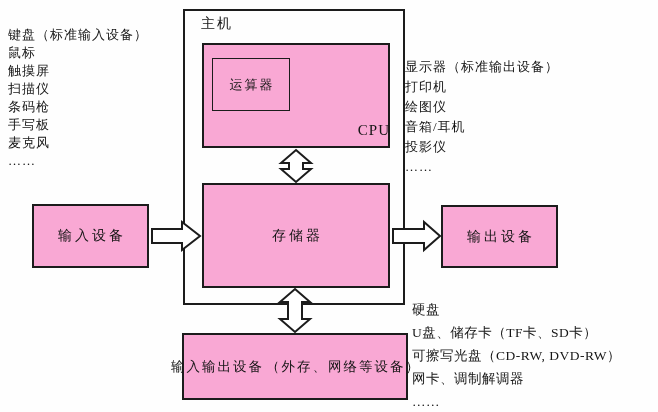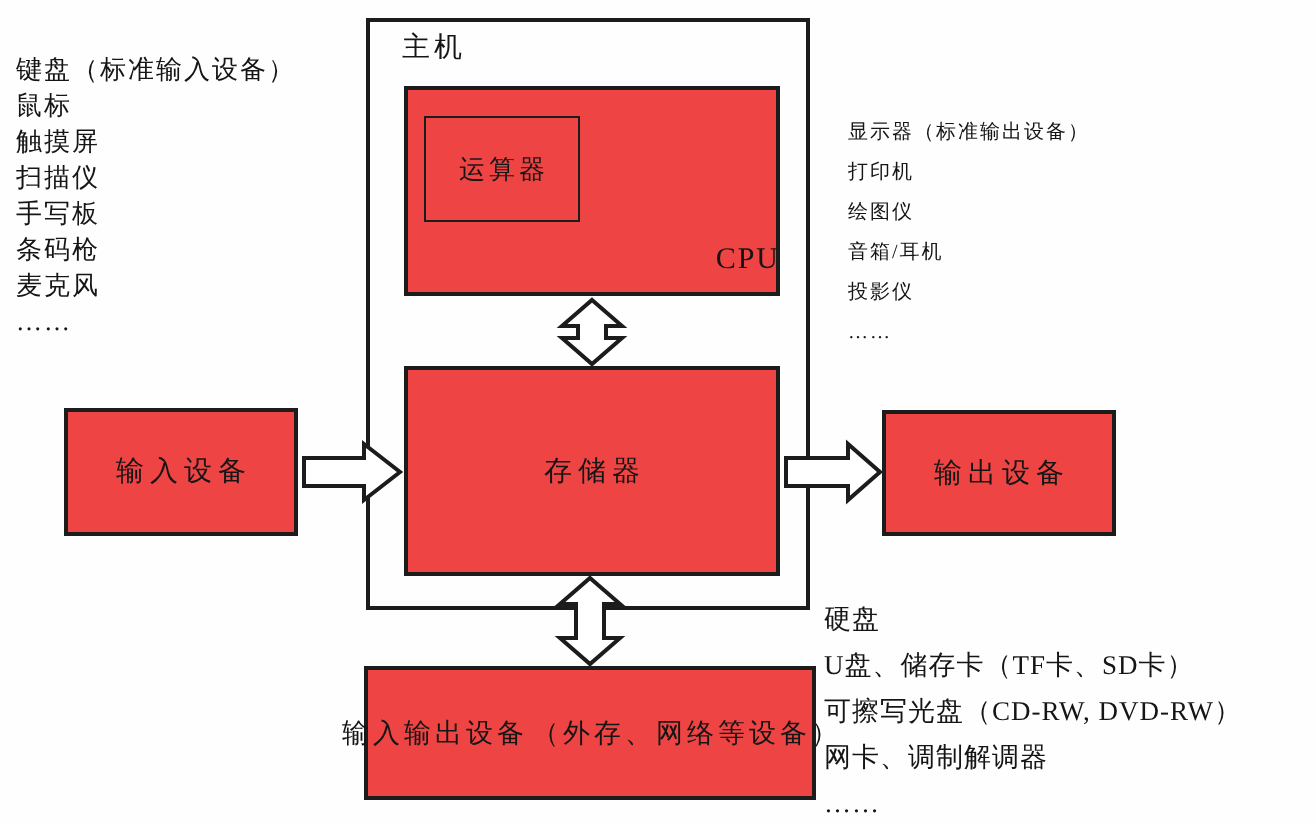--- a/index.html
+++ b/index.html
@@ -12,21 +12,21 @@
     position:relative;
     width:658px;
     height:412px;
     background:#fefefe;
     overflow:hidden;
   }
   .box{
     position:absolute;
     box-sizing:border-box;
     border:2px solid #1c1c1c;
-    background:#ef4444;
+    background:#f9a8d4;
     display:flex;
     align-items:center;
     justify-content:center;
     text-align:center;
   }
   .box .lbl{
     font-size:14px;
     letter-spacing:3px;
     text-indent:3px;
     white-space:nowrap;
@@ -49,21 +49,21 @@
   .input-box{left:32px;top:204px;width:117px;height:64px;}
   .output-box{left:441px;top:205px;width:117px;height:63px;}
   .io-box{left:182px;top:333px;width:226px;height:67px;flex-direction:row;}
   .io-box .lbl{font-size:13.5px;line-height:20px;letter-spacing:2px;text-indent:2px;}
   .devlist{
     position:absolute;
     white-space:nowrap;
   }
   .devlist .row{display:block;}
   .input-list{left:8px;top:26px;font-size:13px;line-height:18px;letter-spacing:1px;}
-  .output-list{left:424px;top:57px;font-size:10px;line-height:20px;letter-spacing:1px;}
+  .output-list{left:405px;top:57px;font-size:13px;line-height:20px;letter-spacing:1px;}
   .io-list{left:412px;top:298px;font-size:13.5px;line-height:23px;letter-spacing:0.5px;}
   .arrows{
     position:absolute;left:0;top:0;width:658px;height:412px;
     pointer-events:none;
   }
   .arrows polygon{
     fill:#ffffff;
     stroke:#1c1c1c;
     stroke-width:2;
     stroke-linejoin:miter;
@@ -72,22 +72,22 @@
 </head>
 <body>
 
 <div class="canvas">
 
   <div class="devlist input-list">
     <span class="row">键盘（标准输入设备）</span>
     <span class="row">鼠标</span>
     <span class="row">触摸屏</span>
     <span class="row">扫描仪</span>
+    <span class="row">条码枪</span>
     <span class="row">手写板</span>
-    <span class="row">条码枪</span>
     <span class="row">麦克风</span>
     <span class="row">……</span>
   </div>
 
   <div class="devlist output-list">
     <span class="row">显示器（标准输出设备）</span>
     <span class="row">打印机</span>
     <span class="row">绘图仪</span>
     <span class="row">音箱/耳机</span>
     <span class="row">投影仪</span>

